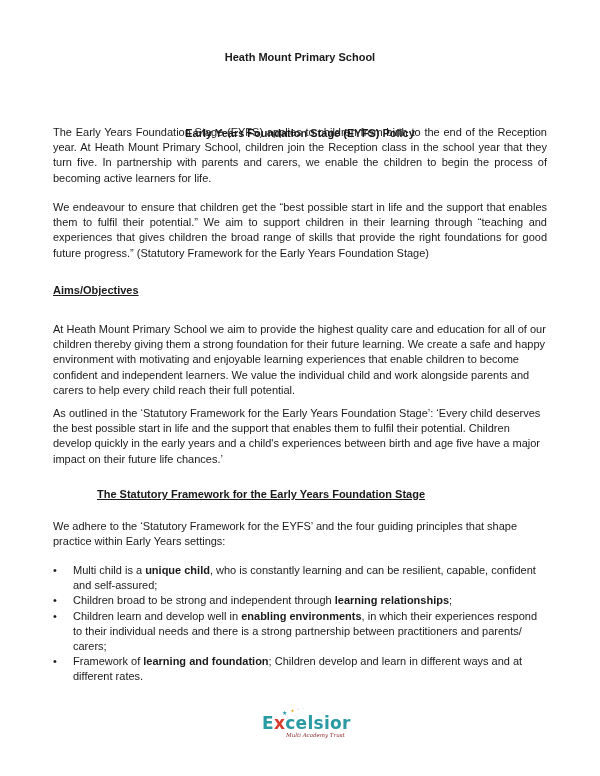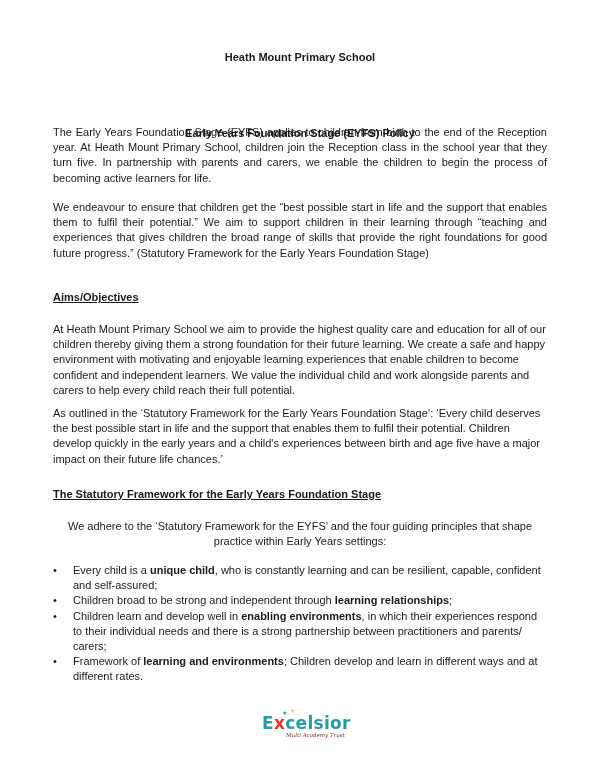--- a/index.html
+++ b/index.html
@@ -31,41 +31,41 @@
 <body>
 
 <div class="page">
 
   <div class="title t1">Heath Mount Primary School</div>
   <div class="title t2">Early Years Foundation Stage (EYFS) Policy</div>
 
   <p class="para justify" style="top:125px;">The Early Years Foundation Stage (EYFS) applies to children from birth to the end of the Reception year.  At Heath Mount Primary School, children join the Reception class in the school year that they turn five.  In partnership with parents and carers, we enable the children to begin the process of becoming active learners for life.</p>
   <p class="para justify" style="top:200px;">We endeavour to ensure that children get the “best possible start in life and the support that enables them to fulfil their potential.”  We aim to support children in their learning through “teaching and experiences that gives children the broad range of skills that provide the right foundations for good future progress.” (Statutory Framework for the Early Years Foundation Stage)</p>
 
-  <p class="heading" style="top:291px;">Aims/Objectives</p>
+  <p class="heading" style="top:284px;">Aims/Objectives</p>
 
   <p class="para" style="top:322px;">At Heath Mount Primary School we aim to provide the highest quality care and education for all of our children thereby giving them a strong foundation for their future learning. We create a safe and happy environment with motivating and enjoyable learning experiences that enable children to become confident and independent learners. We value the individual child and work alongside parents and carers to help every child reach their full potential.</p>
   <p class="para" style="top:397px;margin-top:9px;">As outlined in the ‘Statutory Framework for the Early Years Foundation Stage’: ‘Every child deserves the best possible start in life and the support that enables them to fulfil their potential. Children develop quickly in the early years and a child's experiences between birth and age five have a major impact on their future life chances.’</p>
 
-  <p class="heading" style="top:488px;">The Statutory Framework for the Early Years Foundation Stage</p>
+  <p class="heading" style="top:488px;margin-left:44px;">The Statutory Framework for the Early Years Foundation Stage</p>
 
-  <p class="para" style="top:519px;text-align:center;">We adhere to the ‘Statutory Framework for the EYFS’ and the four guiding principles that shape practice within Early Years settings:</p>
+  <p class="para" style="top:519px;">We adhere to the ‘Statutory Framework for the EYFS’ and the four guiding principles that shape practice within Early Years settings:</p>
 
   <ul class="bullets">
     <li>
-      <span class="dot">•</span><span>Every child is a </span><b>unique child</b><span>, who is constantly learning and can be resilient, capable, confident and self-assured;</span>
+      <span class="dot">•</span><span>Multi child is a </span><b>unique child</b><span>, who is constantly learning and can be resilient, capable, confident and self-assured;</span>
     </li>
     <li>
       <span class="dot">•</span><span>Children broad to be strong and independent through </span><b>learning relationships</b><span>;</span>
     </li>
     <li>
       <span class="dot">•</span><span>Children learn and develop well in </span><b>enabling environments</b><span>, in which their experiences respond to their individual needs and there is a strong partnership between practitioners and parents/ carers;</span>
     </li>
     <li>
-      <span class="dot">•</span><span>Framework of </span><b>learning and environments</b><span>; Children develop and learn in different ways and at different rates.</span>
+      <span class="dot">•</span><span>Framework of </span><b>learning and foundation</b><span>; Children develop and learn in different ways and at different rates.</span>
     </li>
   </ul>
 
   <div class="logo">
     <span class="star" style="left:20px; top:2px; color:#2a9aa3;">★</span>
     <span class="star" style="left:28px; top:0px; color:#e8b52a;">✦</span>
     <span class="star" style="left:35px; top:-2px; color:#d93a2e;">·</span>
     <span class="star" style="left:40px; top:-3px; color:#7bb34a;">·</span>
     <div class="logo-word"><span>E</span><span class="x">x</span><span>celsior</span></div>
     <div class="logo-tag">Multi Academy Trust</div>

